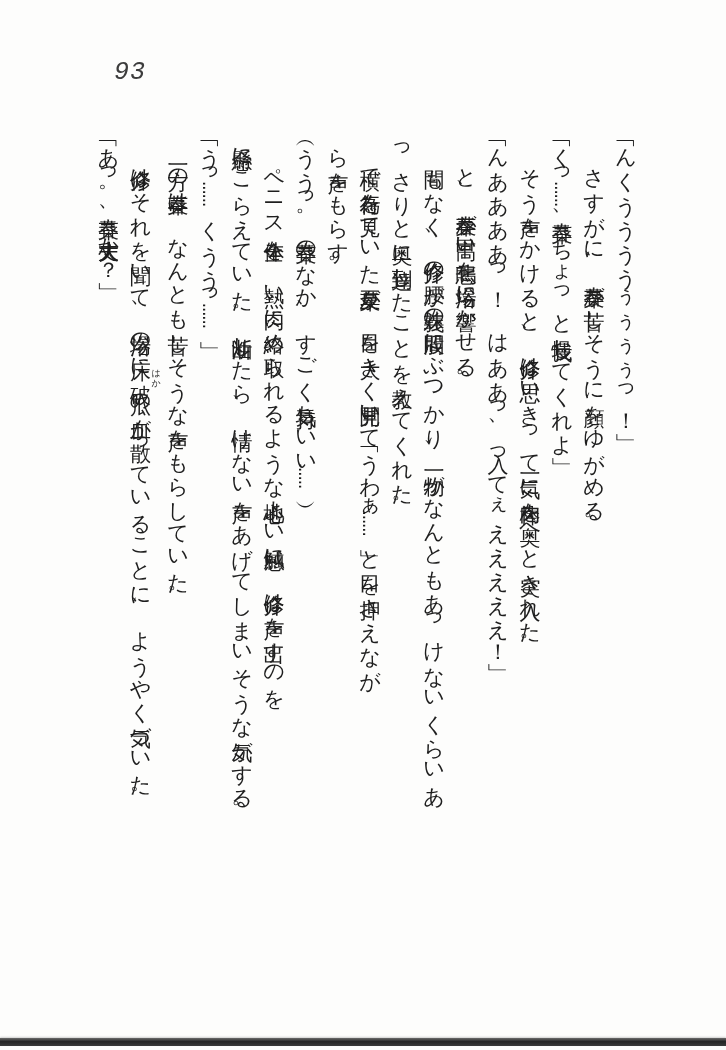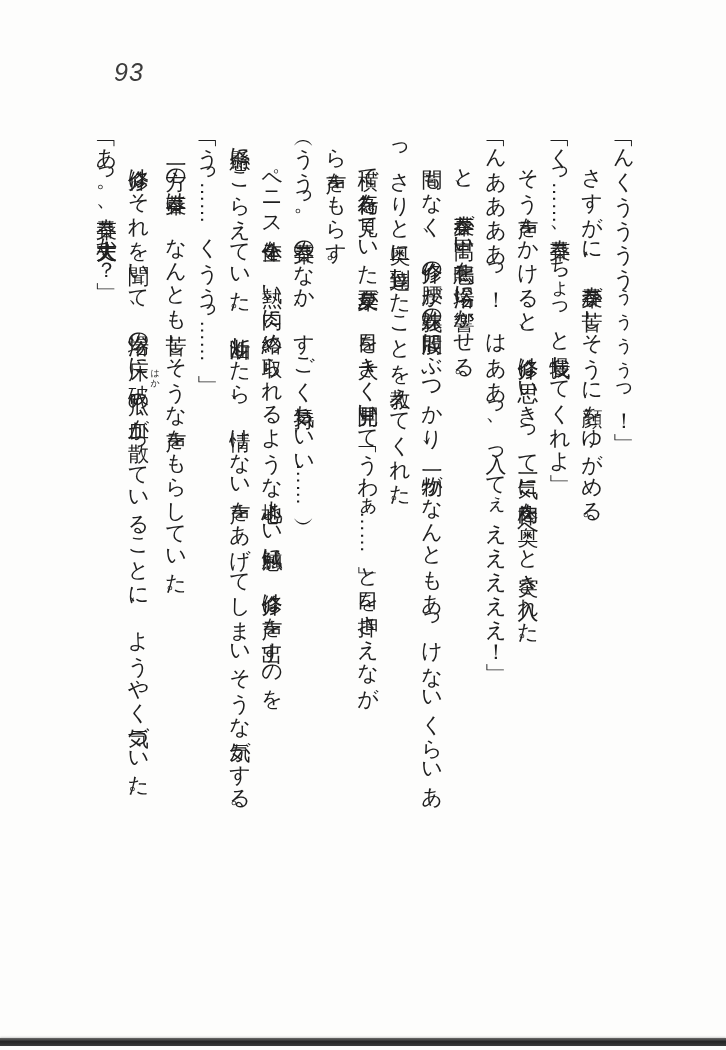--- a/index.html
+++ b/index.html
@@ -10,21 +10,21 @@
   * { margin: 0; padding: 0; box-sizing: border-box; }
   html, body {
     width: 726px; height: 1050px;
     overflow: hidden;
     background: var(--paper);
   }
   .page {
     position: relative;
     width: 726px; height: 1050px;
     background: var(--paper);
-    font-family: Liberation Sans, sans-serif;
+    font-family: Liberation Mono, monospace;
   }
   .page-number {
     position: absolute;
     top: 58px; left: 114px;
     font-size: 25px;
     font-style: italic;
     color: #3c3c3c;
     letter-spacing: 1px;
   }
   .text-block {

